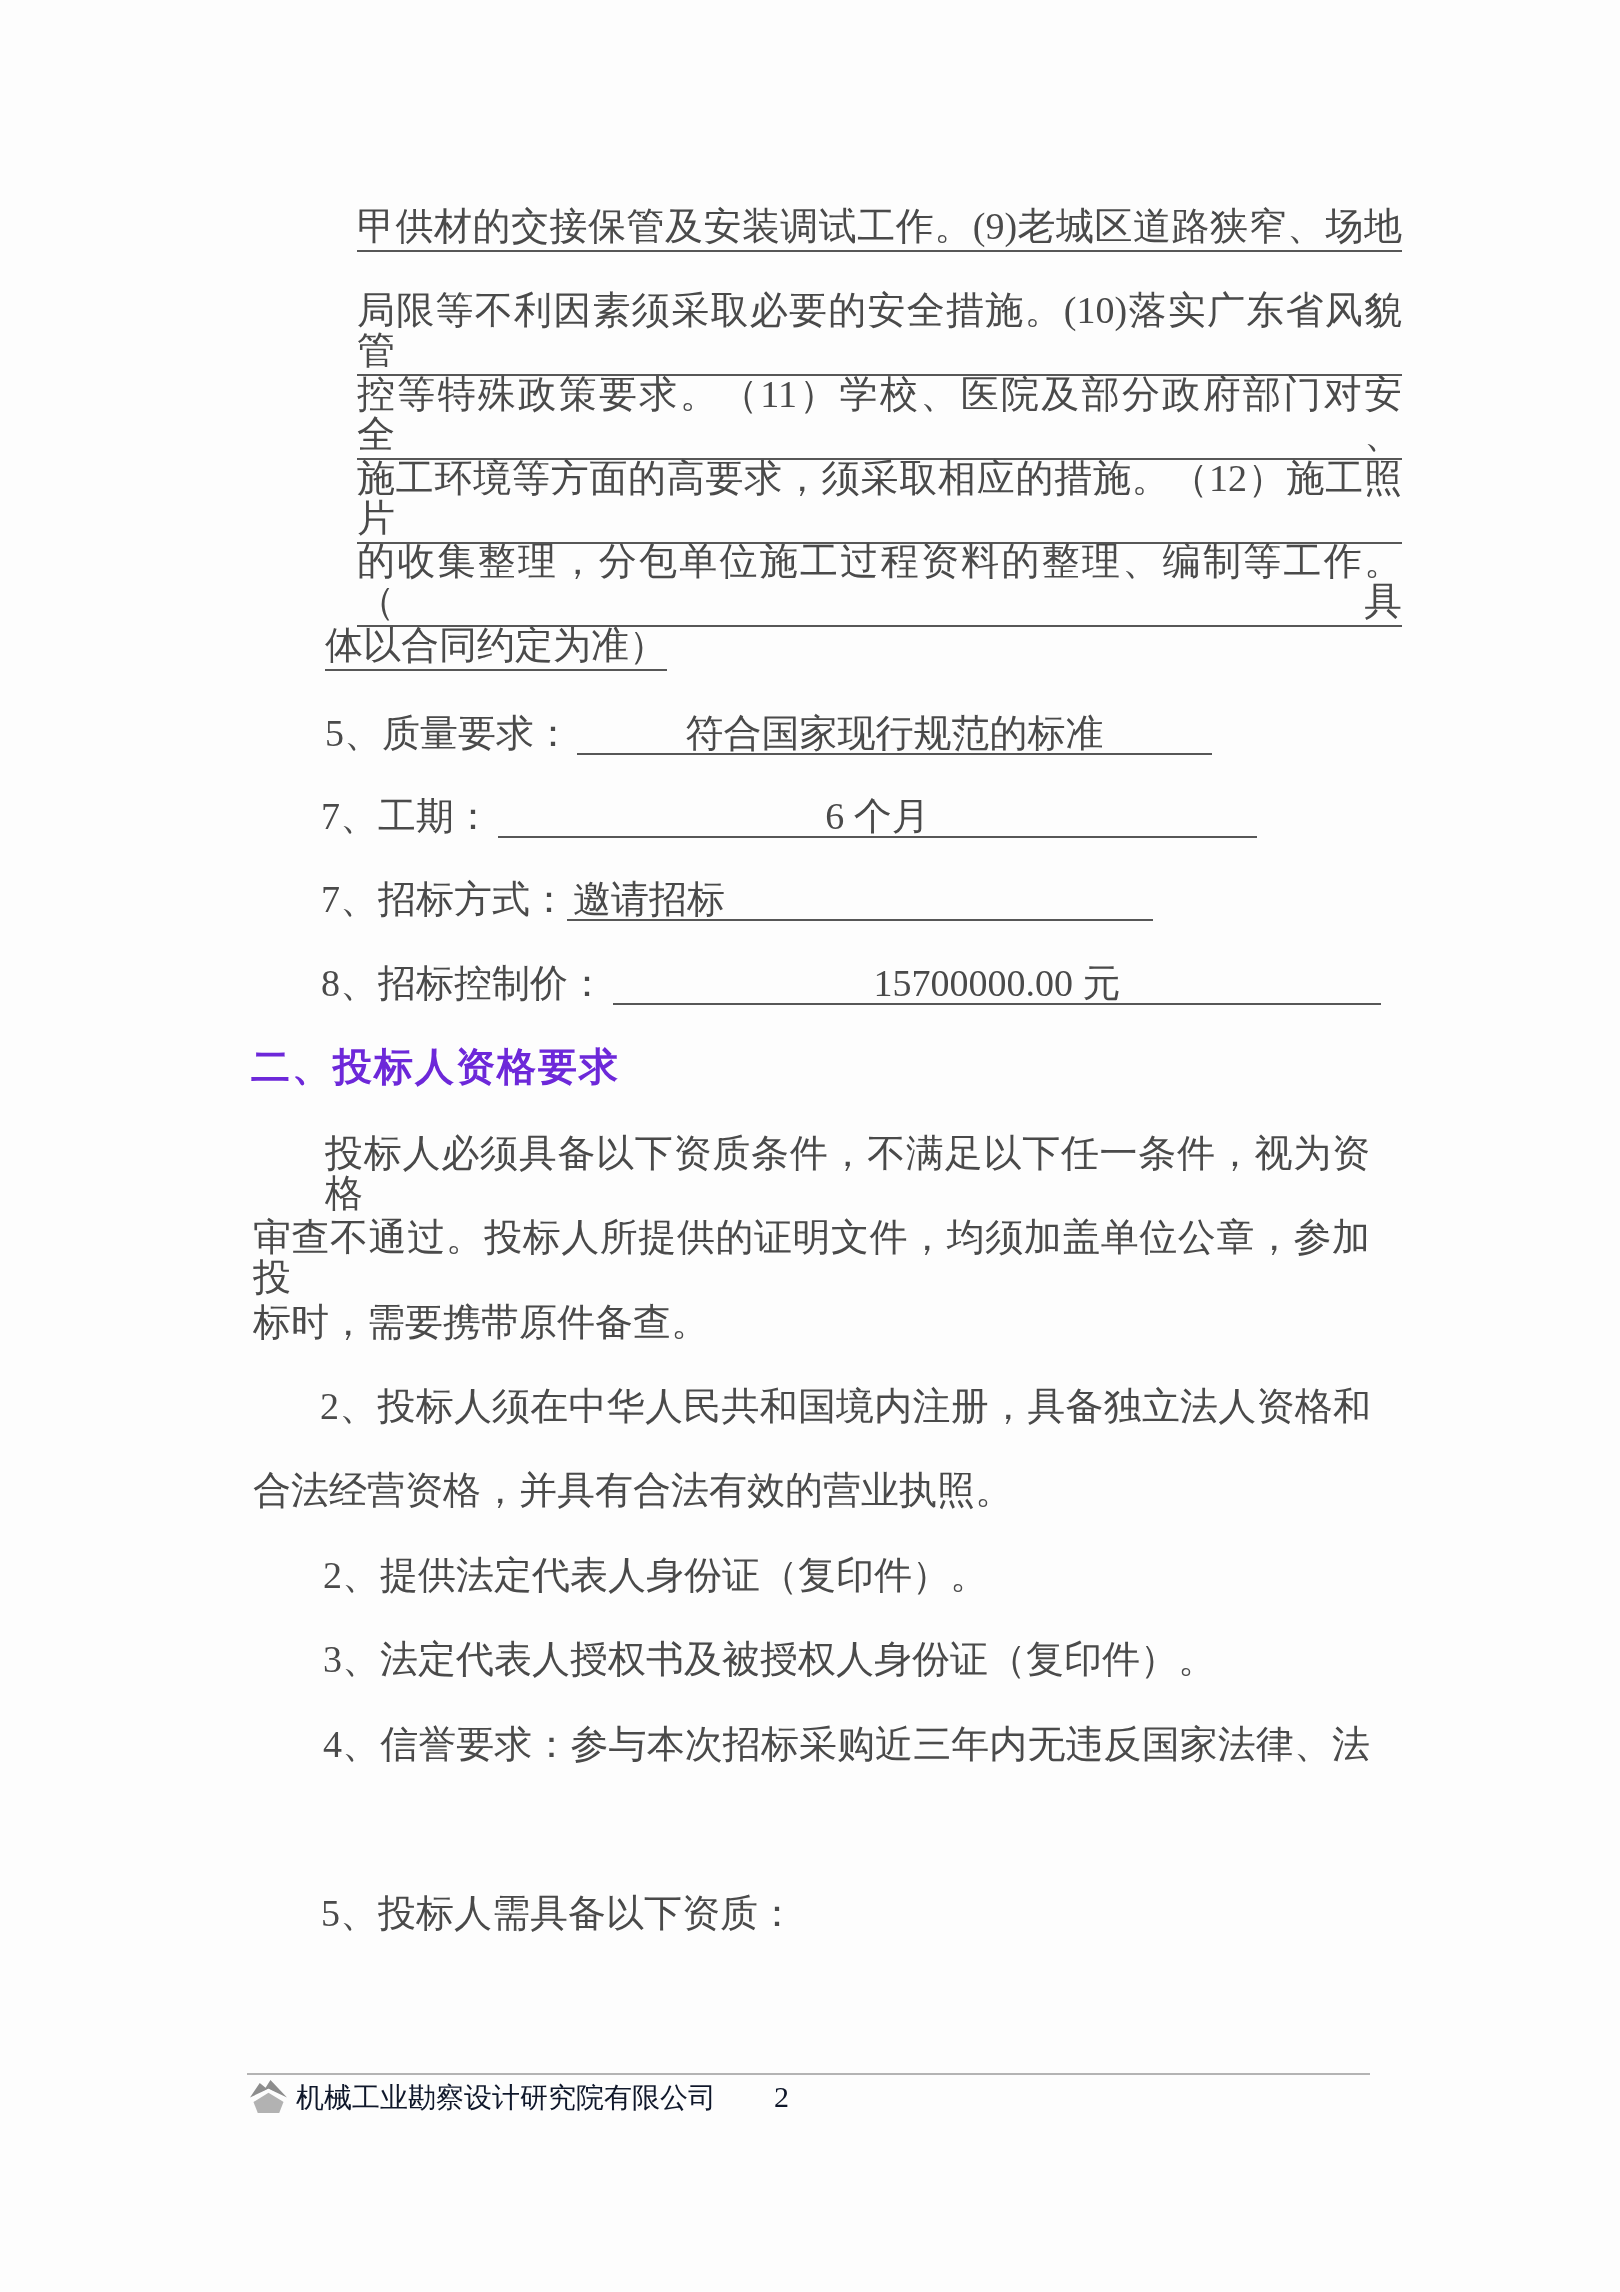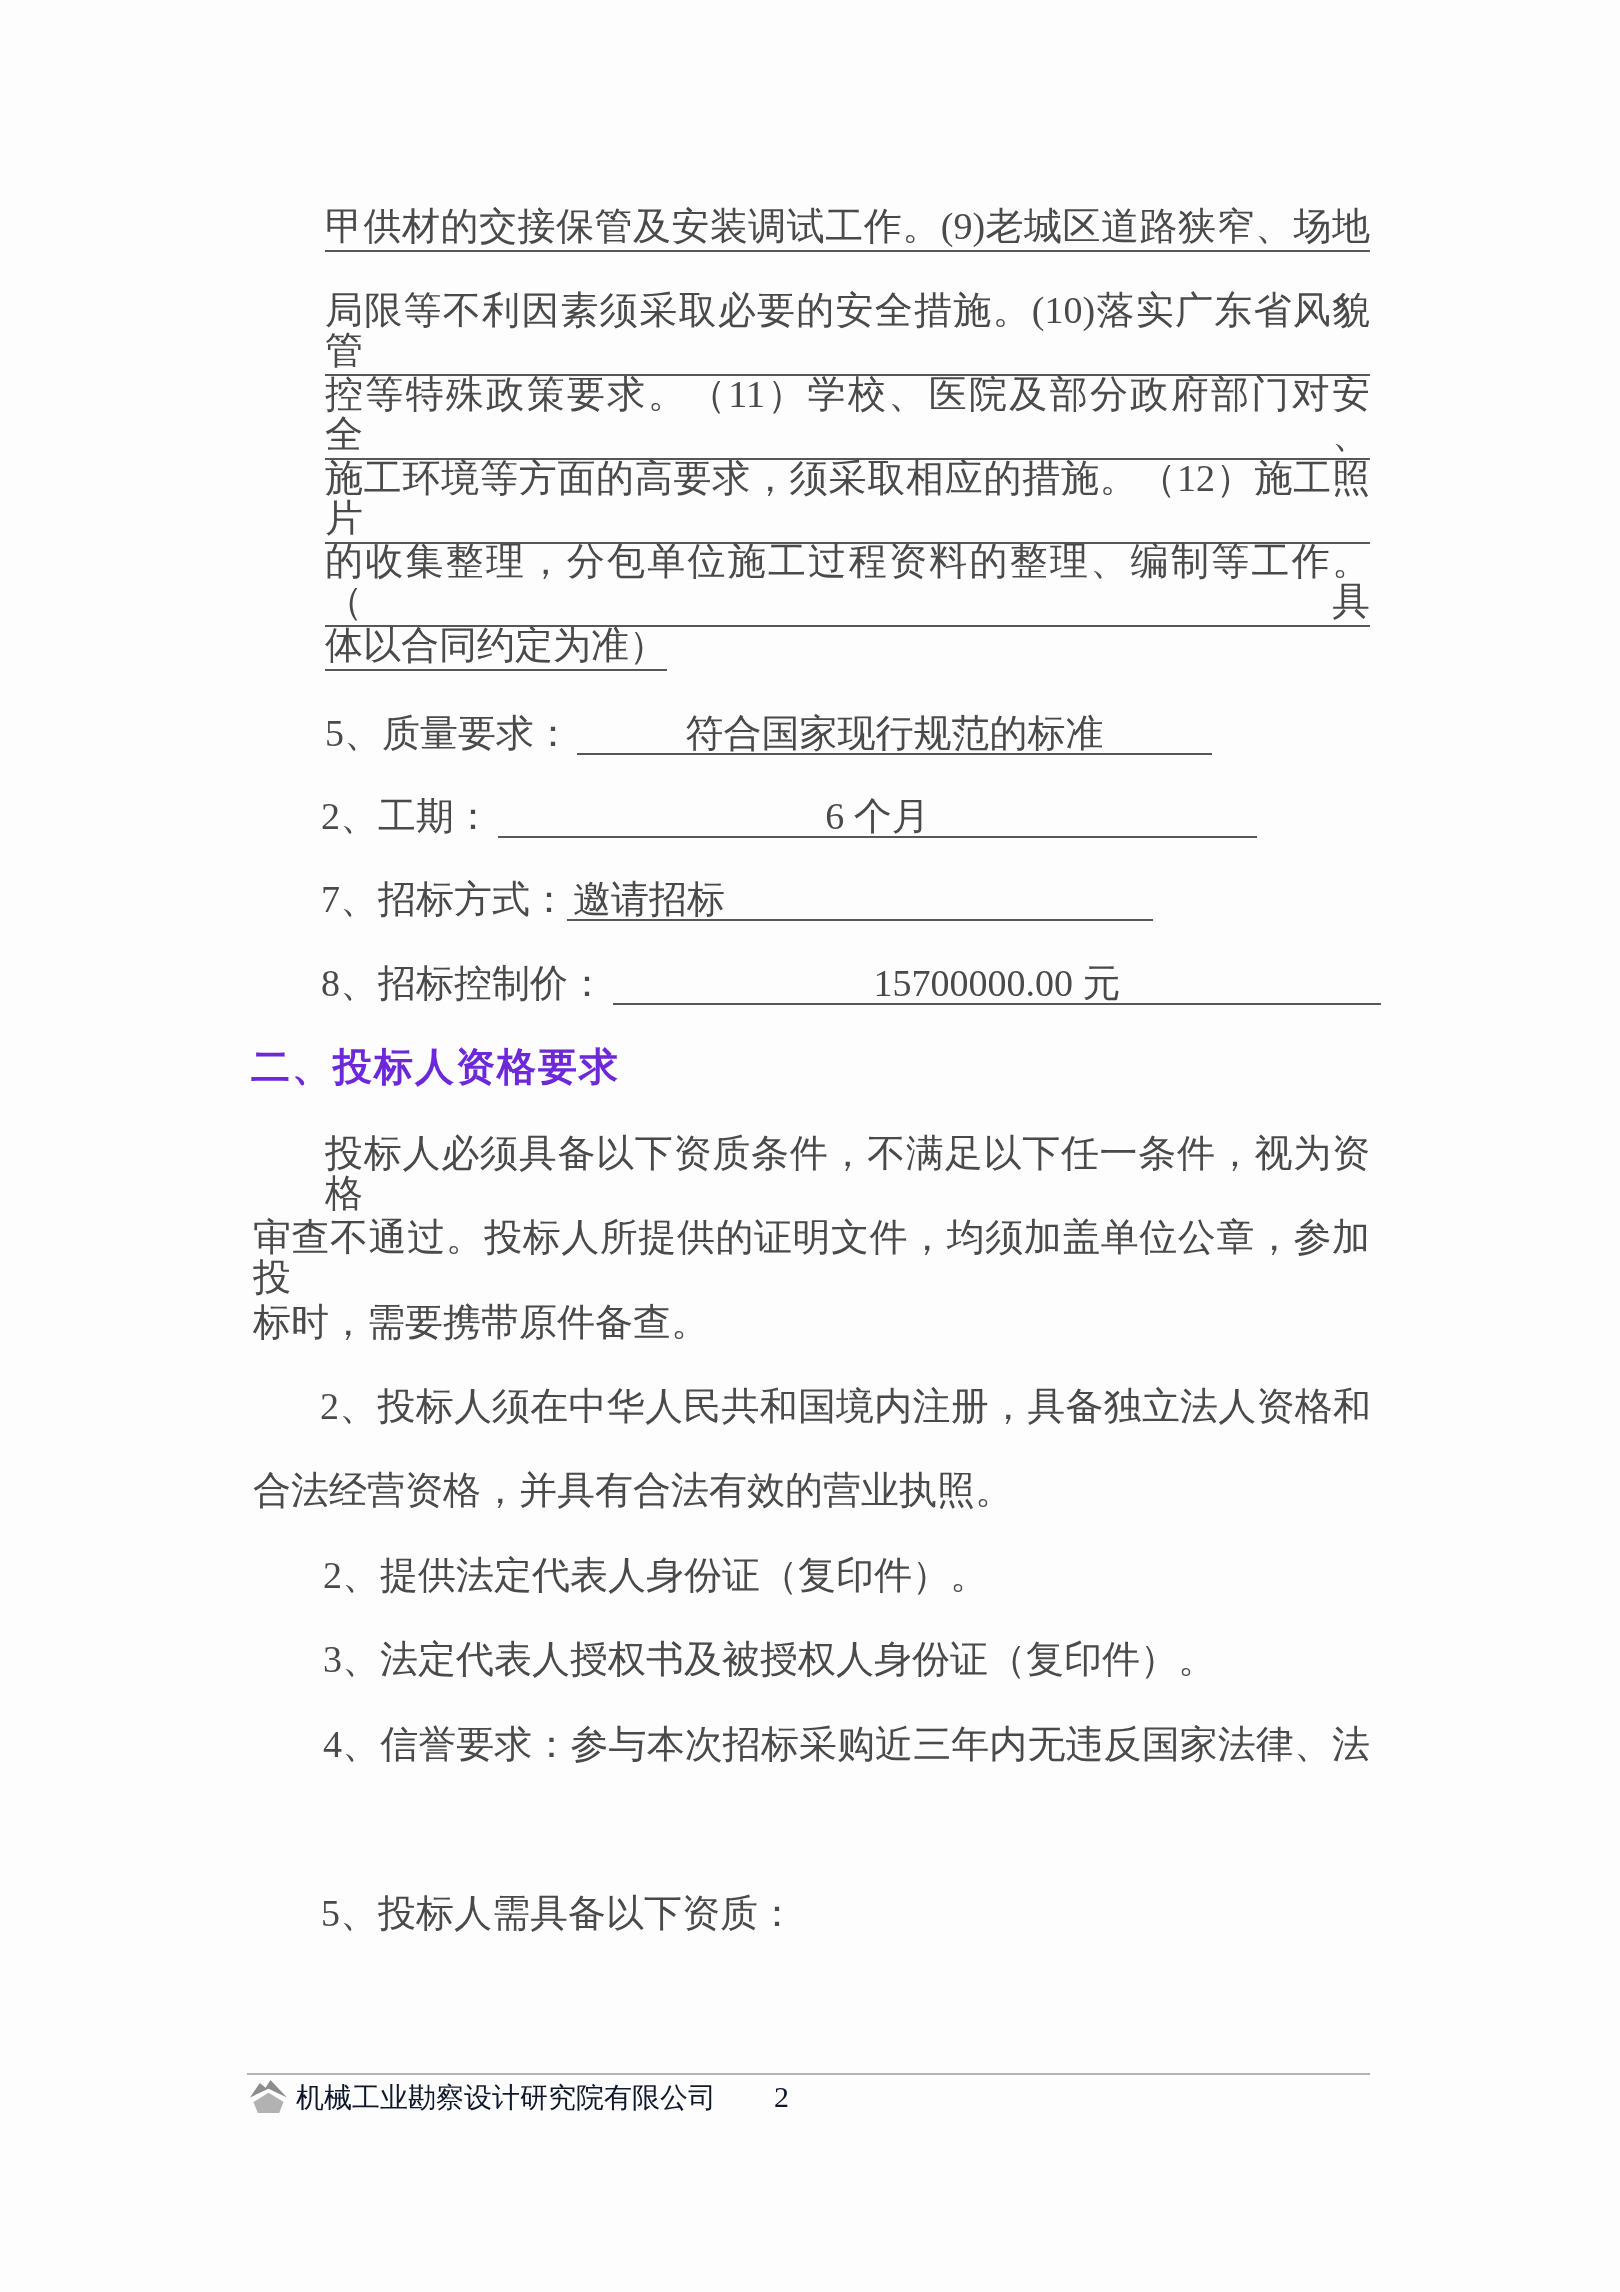--- a/index.html
+++ b/index.html
@@ -23,20 +23,21 @@
   }
   .just {
     white-space: normal;
     text-align: justify;
     text-align-last: justify;
     word-break: break-all;
   }
   .ufull {                       
     border-bottom: 2px solid #575757;
     padding-bottom: 3.9px;
+    margin-left: 32px;
   }
   .uinline {                     
     display: inline-block;
     border-bottom: 2px solid #575757;
     padding-bottom: 3.9px;
   }
   .fieldbox {                    
     position: absolute;
     font-size: 38px;
     line-height: 40px;
@@ -79,21 +80,21 @@
   <div class="ln just ufull" style="left:325px; top:541px; width:1045px">的收集整理，分包单位施工过程资料的整理、编制等工作。（具</div>
   <div class="ln" style="left:325px; top:625px">
     <span class="uinline">体以合同约定为准）</span>
   </div>
 
   <div class="ln" style="left:325px; top:713px">5、质量要求：</div>
   <div class="fieldbox center" style="left:577px; top:713px; width:635px">
     <span>符合国家现行规范的标准</span>
   </div>
 
-  <div class="ln" style="left:321px; top:796px">2、工期：</div>
+  <div class="ln" style="left:321px; top:796px">7、工期：</div>
   <div class="fieldbox center" style="left:498px; top:796px; width:759px">
     <span>6 个月</span>
   </div>
 
   <div class="ln" style="left:321px; top:879px">7、招标方式：</div>
   <div class="fieldbox left" style="left:567px; top:879px; width:580px">
     <span>邀请招标</span>
   </div>
 
   <div class="ln" style="left:321px; top:963px">8、招标控制价：</div>

